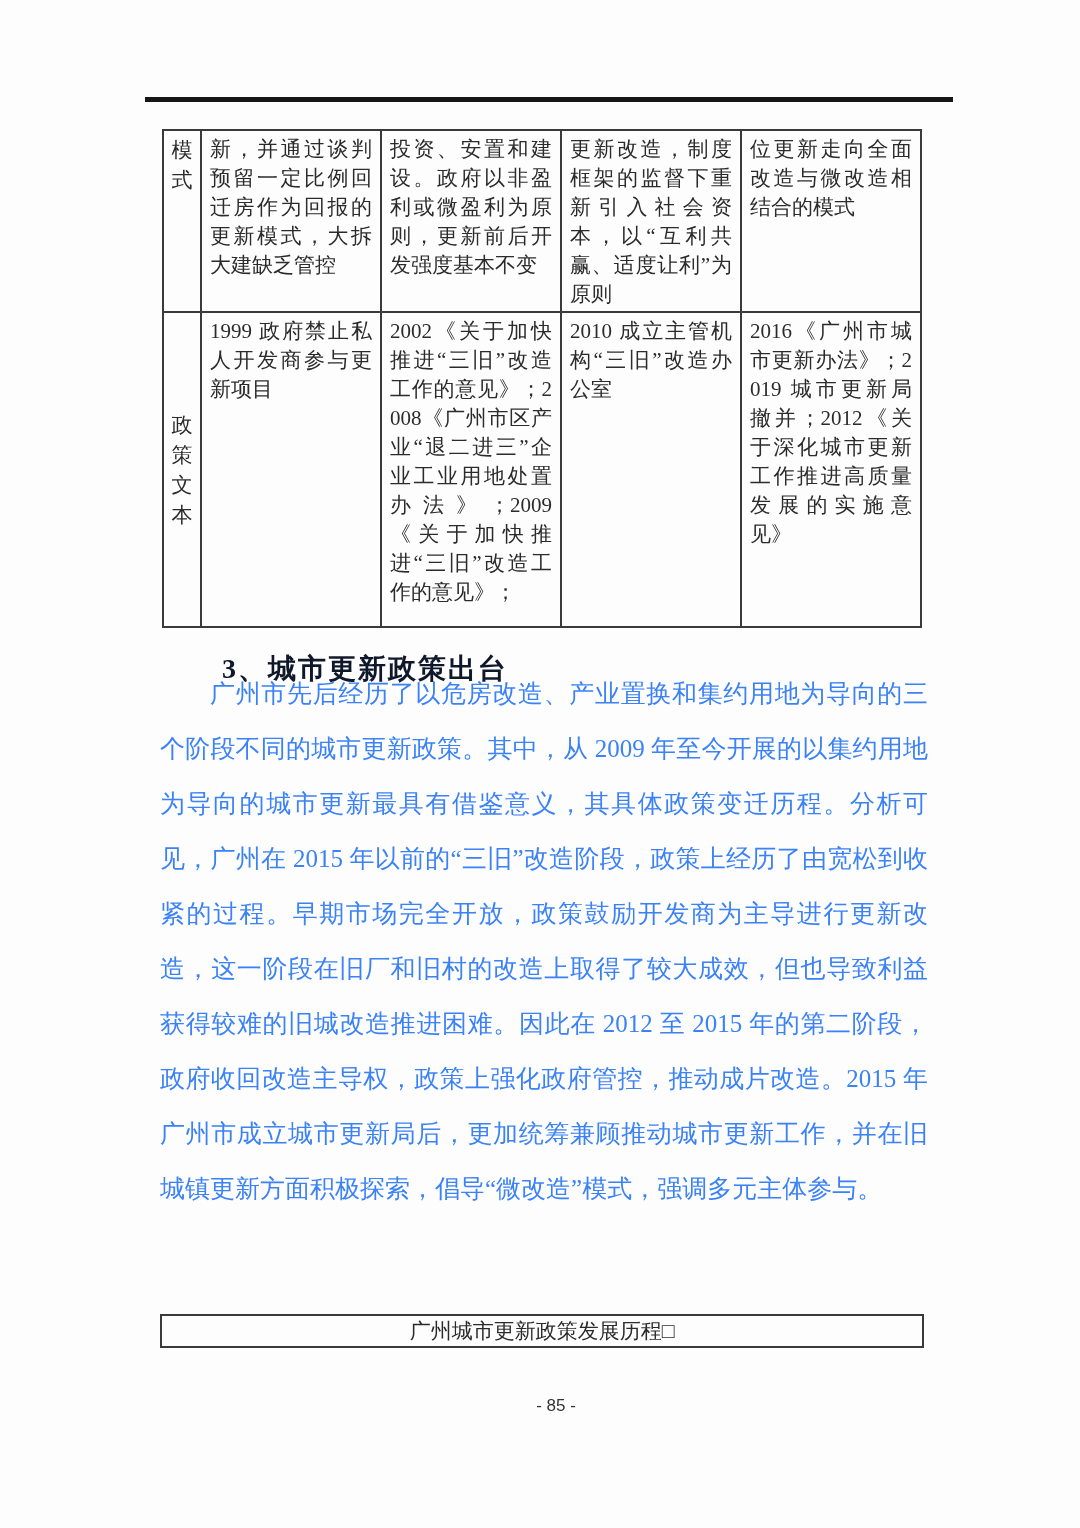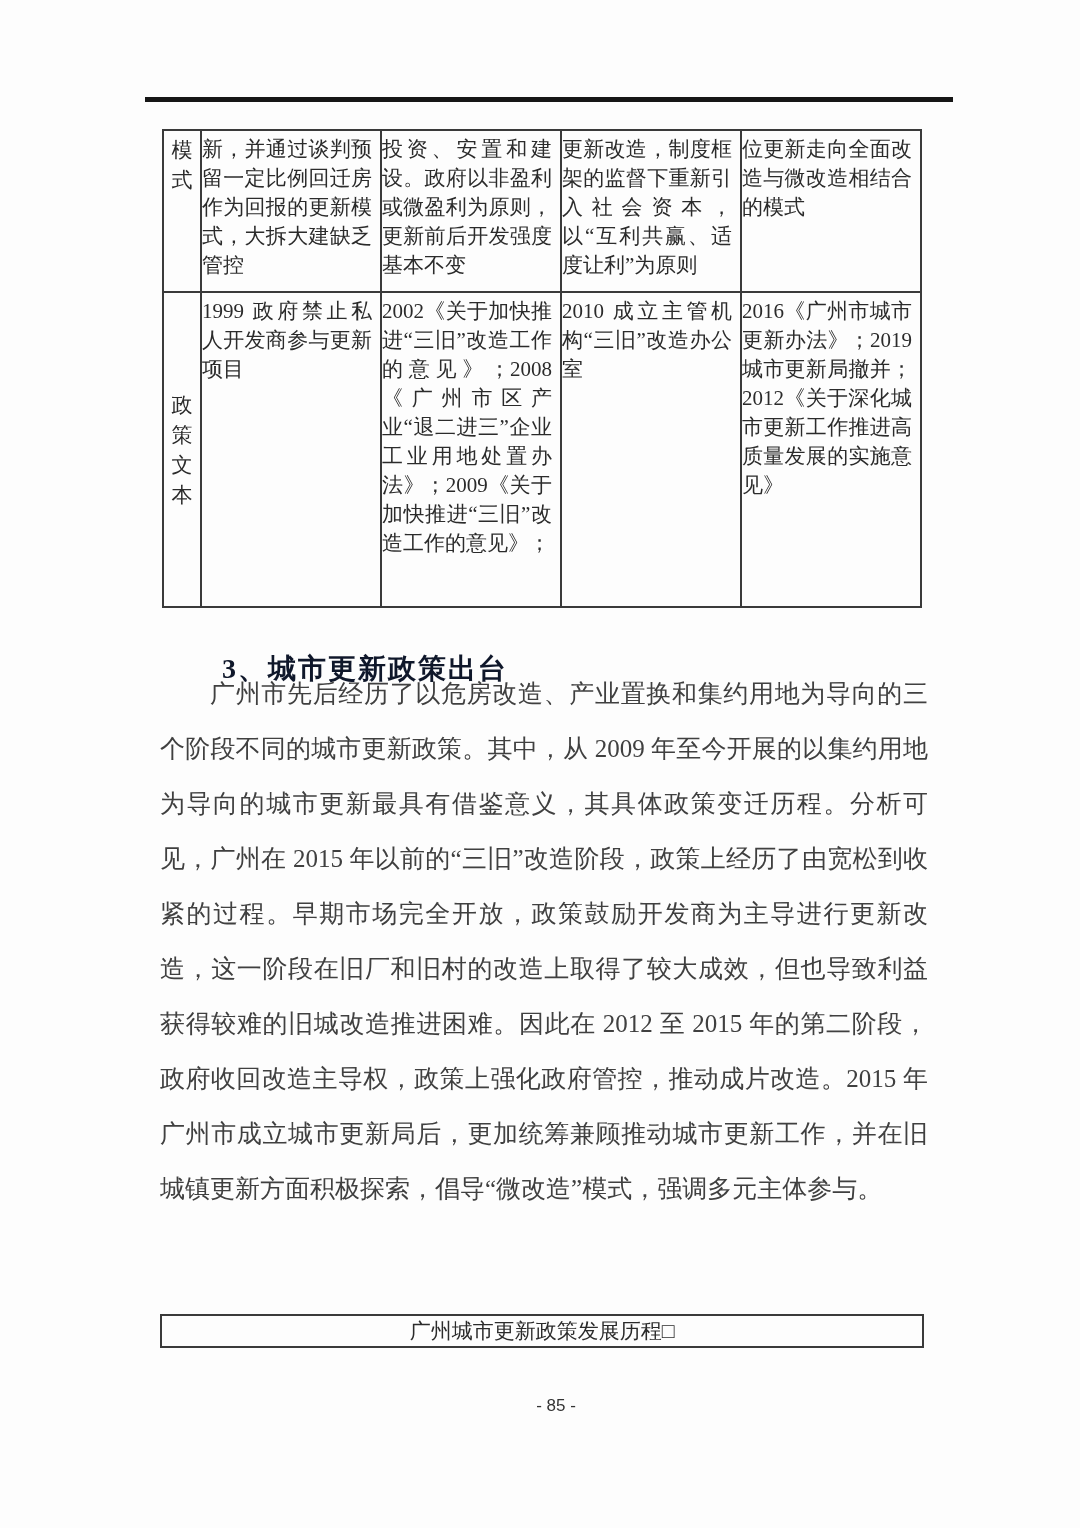--- a/index.html
+++ b/index.html
@@ -29,21 +29,21 @@
     position: absolute;
     left: 162px;
     top: 129px;
     width: 758px;
     border-collapse: collapse;
     table-layout: fixed;
   }
   table.policy-table td {
     border: 2px solid #3a3a3a;
     vertical-align: top;
-    padding: 4px 8px 2px 0;
+    padding: 4px 8px 2px 8px;
     font-size: 21px;
     line-height: 29px;
     text-align: justify;
     text-justify: inter-character;
     word-break: break-all;
     color: #2b2b2b;
   }
   table.policy-table td.vhead {
     padding: 4px 6px;
     text-align: center;
@@ -69,21 +69,21 @@
     position: absolute;
     left: 160px;
     top: 666px;
     width: 768px;
     margin: 0;
     font-size: 25px;
     line-height: 55px;
     text-align: justify;
     text-justify: inter-character;
     text-indent: 2em;
-    color: #404040;
+    color: #3b82f6;
   }
   
   table.history-table {
     position: absolute;
     left: 160px;
     top: 1314px;
     width: 762px;
     border-collapse: collapse;
     table-layout: fixed;
   }

